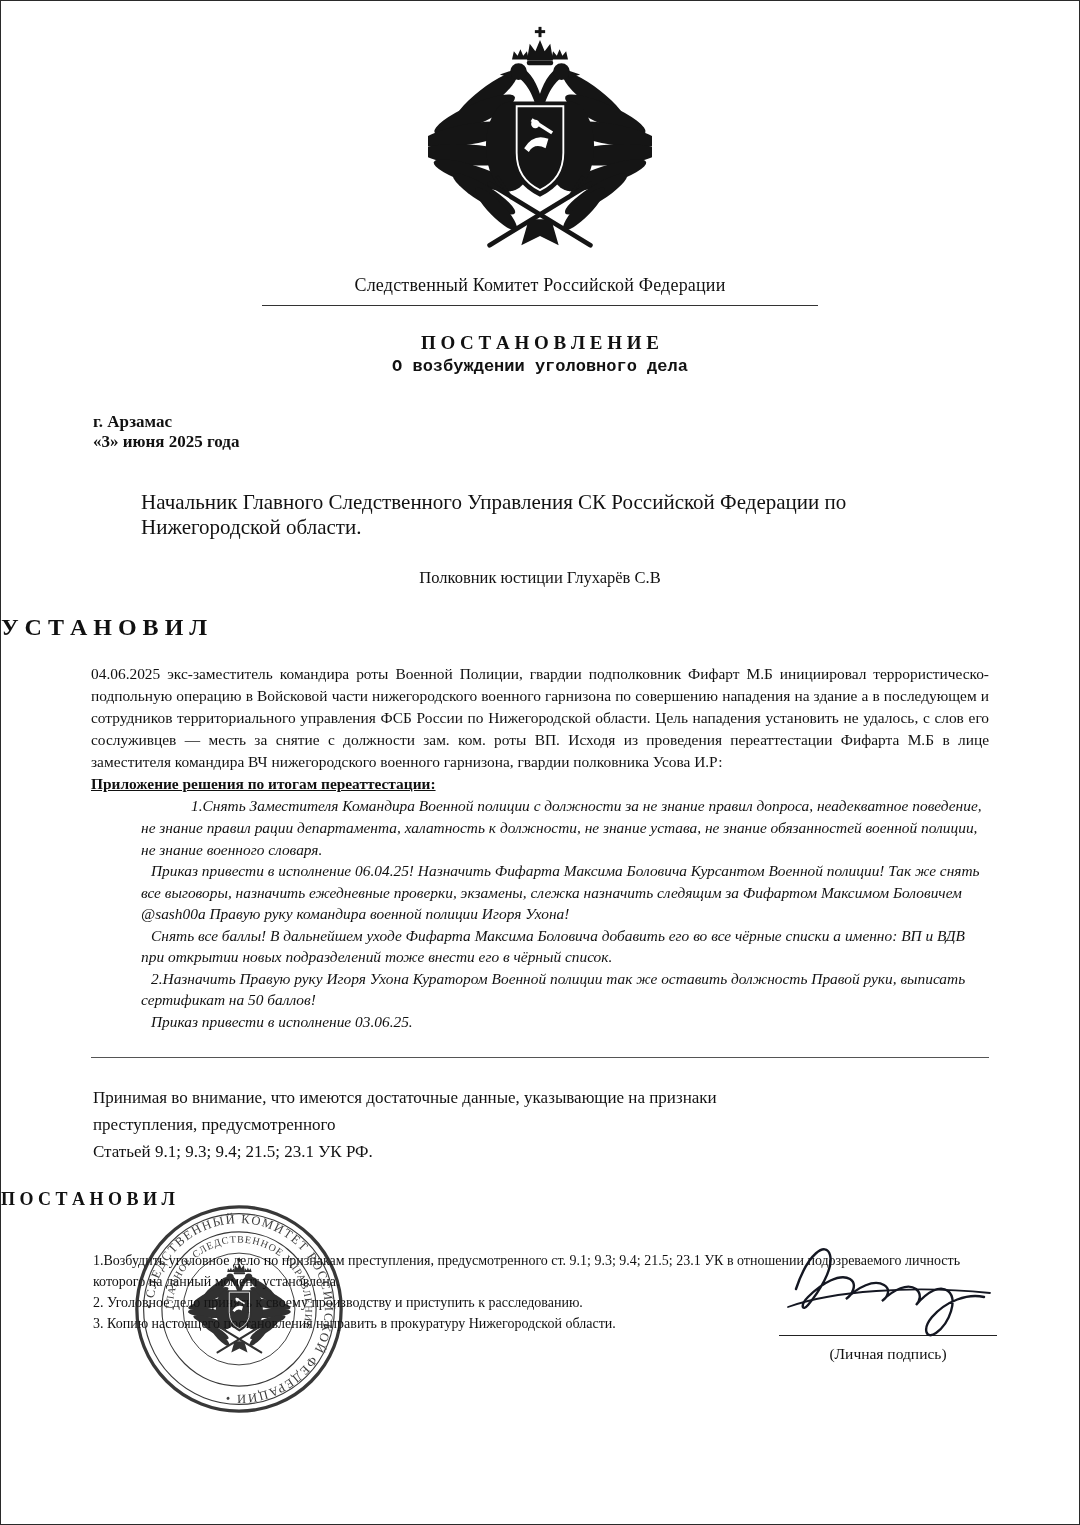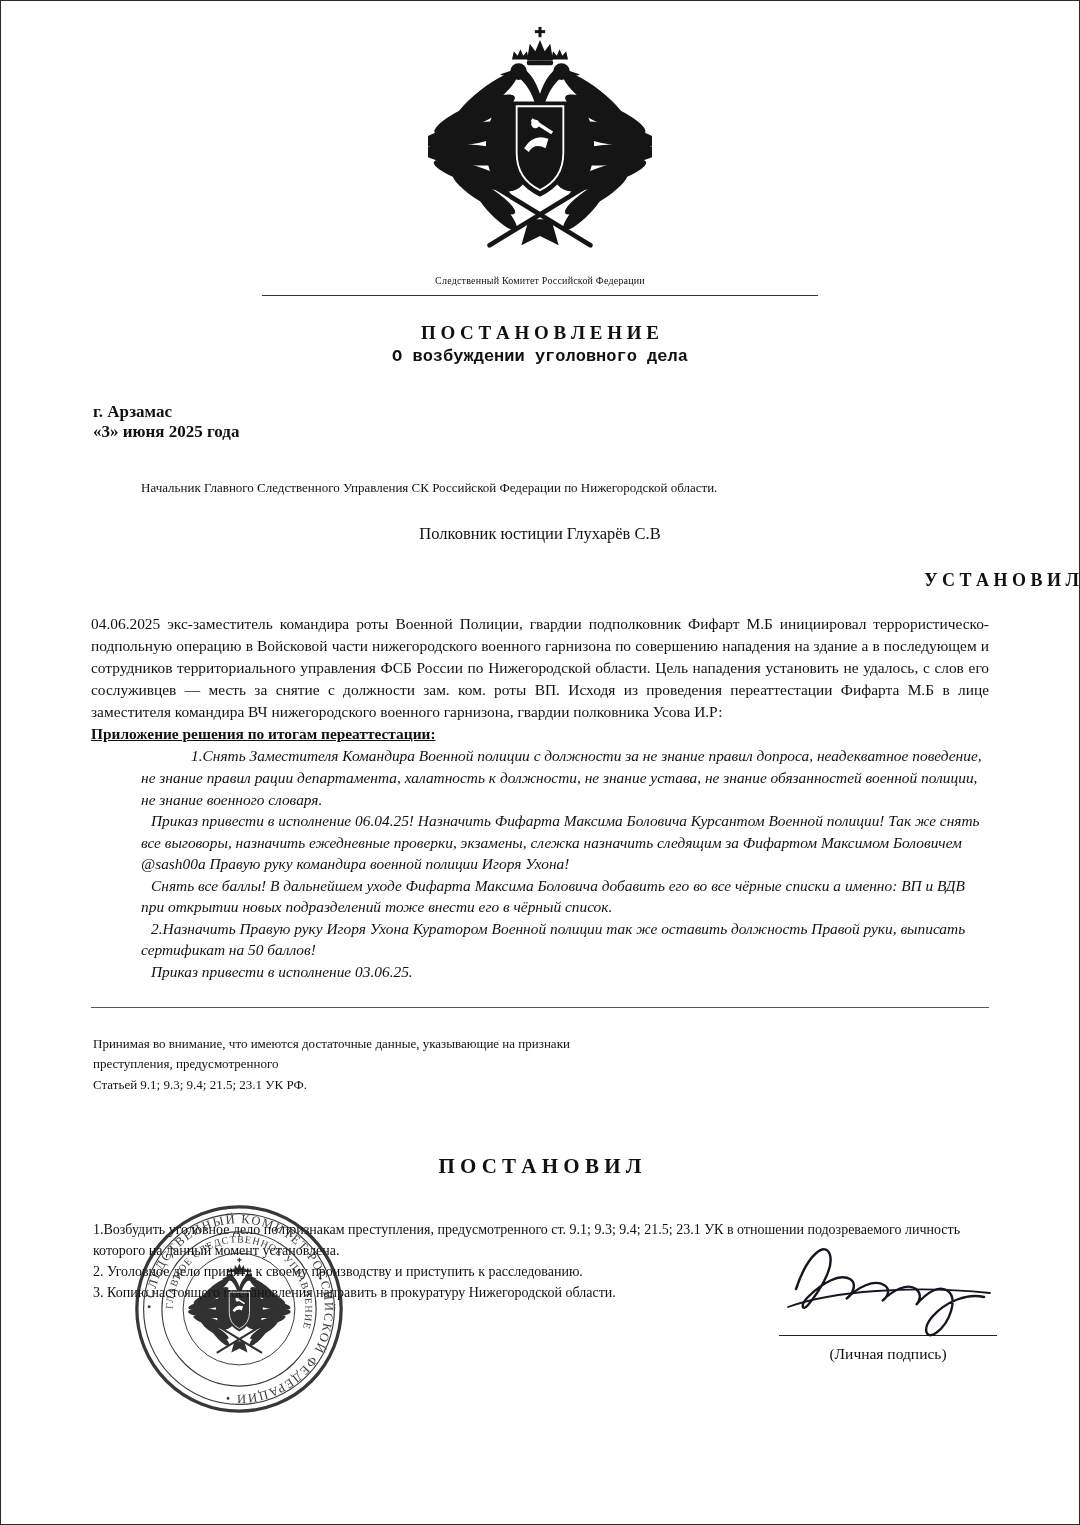--- a/index.html
+++ b/index.html
@@ -4,37 +4,37 @@
 <title>Постановление</title>
 <style>
   * { margin:0; padding:0; box-sizing:border-box; }
   html,body { background:#ffffff; }
   .page{
     width:1080px; height:1525px; position:relative; background:#ffffff;
     font-family:"Liberation Serif", serif; color:#111;
     border:1px solid #2a2a2a; overflow:hidden;
   }
   .emblem-wrap{ padding-top:24px; text-align:center; }
-  .org-name{ margin-top:8px; text-align:center; font-size:10px; letter-spacing:.2px; }
+  .org-name{ margin-top:8px; text-align:center; font-size:18px; letter-spacing:.2px; }
   .org-divider{ width:556px; height:0; margin:9px auto 0; border-bottom:1.2px solid #333; }
   .doc-title{ margin-top:26px; text-align:center; font-weight:bold; font-size:19px; }
   .doc-subtitle{ margin-top:3px; text-align:center; font-weight:bold; font-size:17px;font-family:Liberation Mono, monospace; }
   .meta-row{ display:flex; justify-content:space-between; margin:36px 92px 0 92px; font-weight:bold; font-size:17px;flex-direction:column; }
   .meta-row .date{ margin-right:56px; }
-  .officer-position{ margin:38px 92px 0 92px; padding-left:48px; font-size:13px; }
+  .officer-position{ margin:38px 92px 0 92px; padding-left:48px; font-size:21px; }
   .officer-name{ margin-top:28px; text-align:center; font-size:16.5px; }
-  .section-heading{ margin-top:26px; text-align:right; font-weight:bold; font-size:18px; }
+  .section-heading{ margin-top:26px; text-align:left; font-weight:bold; font-size:24px; }
   .body-text{ margin:22px 90px 0 90px; font-size:15.4px; line-height:1.42; text-align:justify; }
   .attachment-heading{ margin:3px 90px 0 90px; font-size:15.4px; font-weight:bold; text-decoration:underline; }
   .attachment{ margin:2px 92px 0 140px; font-style:italic; font-size:15.4px; line-height:1.4; }
   .attachment p{ text-indent:10px; }
   .attachment p.first{ text-indent:50px; }
   .rule{ margin:24px 90px 0 90px; border-bottom:1px solid #555; height:0; }
-  .considering{ margin:26px 92px 0 92px; font-size:13px; line-height:1.6; }
-  .resolved-heading{ margin-top:58px; text-align:center; font-weight:bold; font-size:21px; }
+  .considering{ margin:26px 92px 0 92px; font-size:17px; line-height:1.6; }
+  .resolved-heading{ margin-top:24px; font-weight:bold; font-size:18px; }
   .resolved{ margin:40px 92px 0 92px; font-size:14px; line-height:1.5; }
   .stamp{ position:absolute; left:132px; top:1202px; width:212px; height:212px; opacity:.88; }
   .stamp-text{ font-size:13px; letter-spacing:1.6px; fill:#242424; font-family:"Liberation Serif", serif; }
   .stamp-text-inner{ font-size:10.5px; letter-spacing:1px; fill:#242424; font-family:"Liberation Serif", serif; }
   .signature-block{ position:absolute; left:778px; top:1230px; width:218px; }
   .signature-svg{ display:block; margin:0 auto; }
   .signature-line{ border-bottom:1.5px solid #222; height:0; margin-top:-14px; }
   .signature-label{ text-align:center; font-size:15.5px; margin-top:9px; }
 </style>
 </head>

